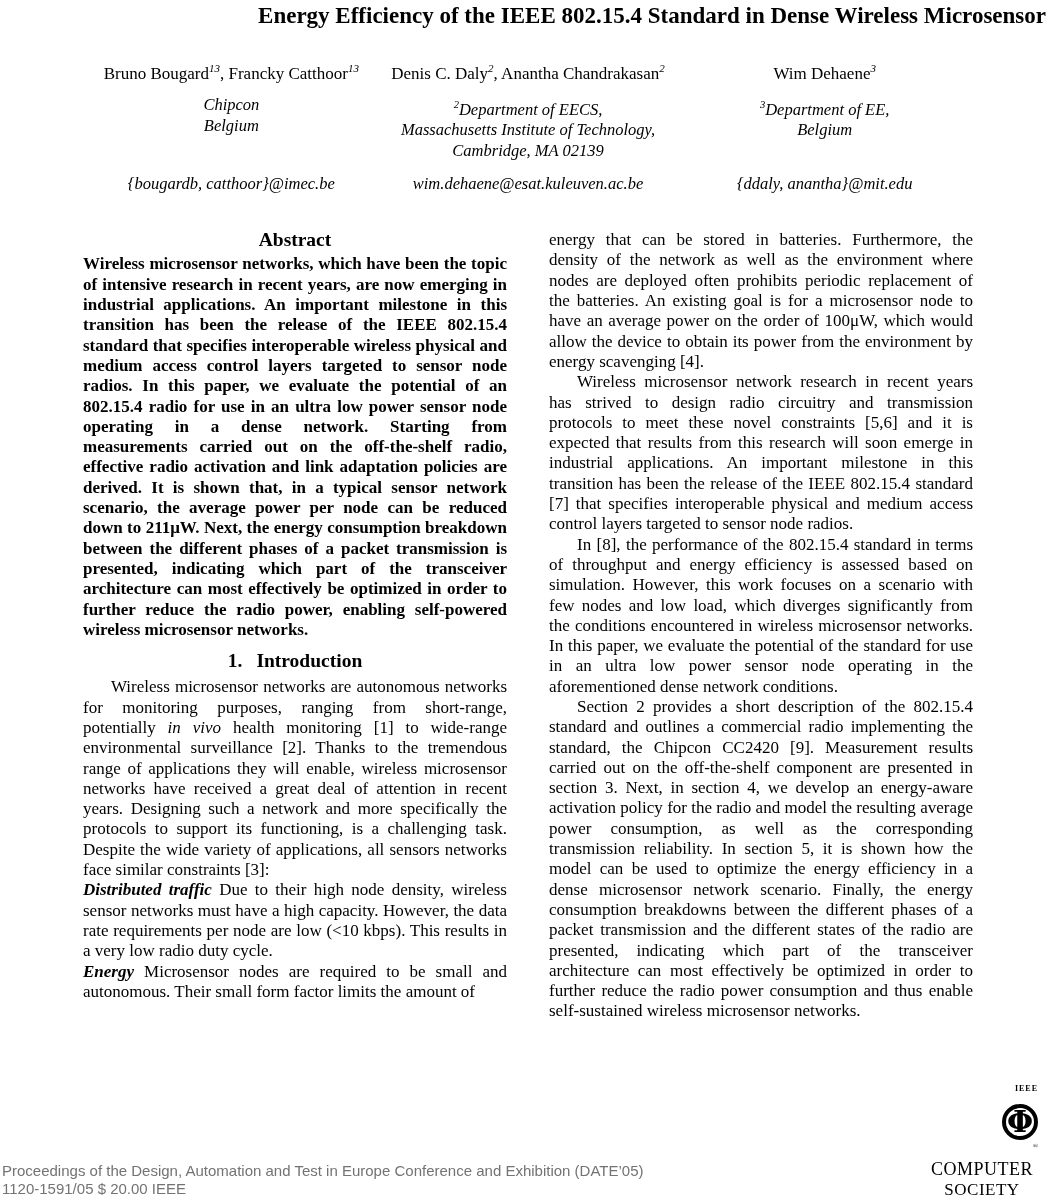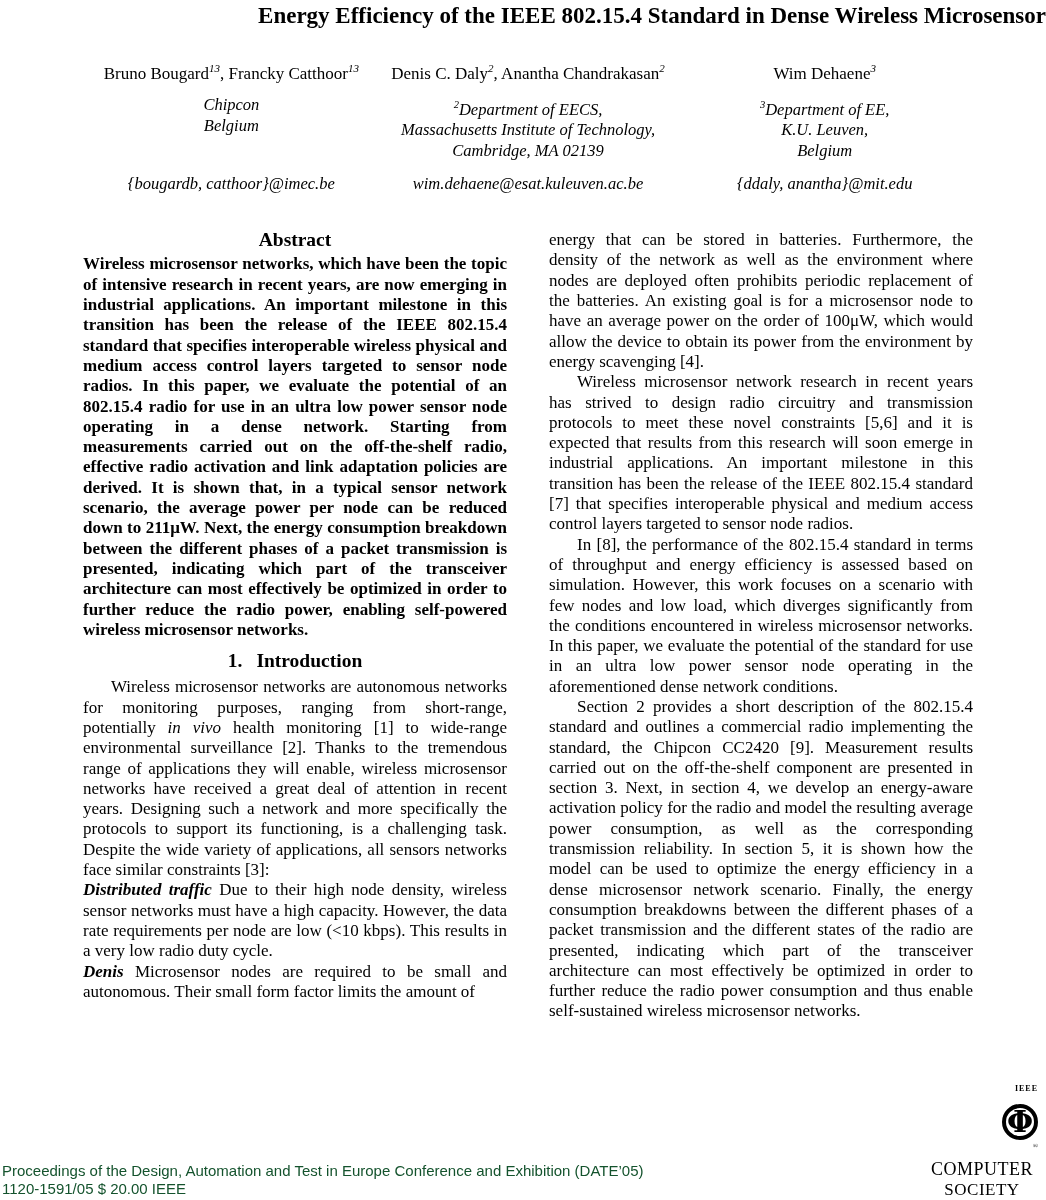--- a/index.html
+++ b/index.html
@@ -17,21 +17,21 @@
   .col{width:424px;text-align:justify;font-size:17px;line-height:20.3px;}
   .abstract-heading{text-align:center;font-weight:bold;font-size:19.5px;margin:0 0 4px 0;}
   .abstract-text{font-weight:bold;margin:0;}
   .section-heading{text-align:center;font-weight:bold;font-size:19.5px;margin:11px 0 6px 0;}
   .section-heading .sec-num{margin-right:14px;}
   p.body-par{margin:0;}
   .indent{text-indent:28px;}
   .lead-term{font-weight:bold;font-style:italic;}
   .italic{font-style:italic;}
   .footer{position:absolute;left:2px;bottom:2px;font-family:"Liberation Sans",sans-serif;
-          font-size:15px;line-height:18px;color:#14532d;}
+          font-size:15px;line-height:18px;color:#737373;}
   .logo{position:absolute;right:8px;bottom:0;width:112px;text-align:center;}
   .logo-emblem-row{display:flex;align-items:flex-end;justify-content:center;gap:2px;flex-direction:column;}
   .logo-ieee{font-size:8px;font-weight:bold;letter-spacing:1px;margin-bottom:9px;}
   .logo-circle{width:28px;height:28px;border:4px solid #000;border-radius:50%;
                display:flex;align-items:center;justify-content:center;overflow:visible;}
   .logo-phi{font-size:30px;font-weight:bold;line-height:1;font-family:"DejaVu Serif",serif;}
   .logo-reg{font-size:7px;margin-bottom:8px;}
   .logo-computer{font-size:18px;letter-spacing:0.5px;margin-top:1px;}
   .logo-society{font-size:17px;letter-spacing:0.5px;}
 </style>
@@ -55,21 +55,20 @@
       <div>Chipcon</div>
       <div>Belgium</div>
     </div>
     <div class="head-col affil">
       <div><sup>2</sup><span>Department of EECS,</span></div>
       <div>Massachusetts Institute of Technology,</div>
       <div>Cambridge, MA 02139</div>
     </div>
     <div class="head-col affil">
       <div><sup>3</sup><span>Department of EE,</span></div>
-      <div>K.U. Leuven,</div>
       <div>Belgium</div>
     </div>
   </div>
 
   <div class="head-row emails-row">
     <div class="head-col">{bougardb, catthoor}@imec.be</div>
     <div class="head-col">wim.dehaene@esat.kuleuven.ac.be</div>
     <div class="head-col">{ddaly, anantha}@mit.edu</div>
   </div>
 
@@ -79,21 +78,21 @@
       <div class="abstract-heading">Abstract</div>
       <p class="abstract-text">Wireless microsensor networks, which have been the topic of intensive research in recent years, are now emerging in industrial applications. An important milestone in this transition has been the release of the IEEE 802.15.4 standard that specifies interoperable wireless physical and medium access control layers targeted to sensor node radios. In this paper, we evaluate the potential of an 802.15.4 radio for use in an ultra low power sensor node operating in a dense network. Starting from measurements carried out on the off-the-shelf radio, effective radio activation and link adaptation policies are derived. It is shown that, in a typical sensor network scenario, the average power per node can be reduced down to 211μW. Next, the energy consumption breakdown between the different phases of a packet transmission is presented, indicating which part of the transceiver architecture can most effectively be optimized in order to further reduce the radio power, enabling self-powered wireless microsensor networks.</p>
 
       <div class="section-heading">
         <span class="sec-num">1.</span><span>Introduction</span>
       </div>
 
       <p class="body-par indent"><span>Wireless microsensor networks are autonomous networks for monitoring purposes, ranging from short-range, potentially </span><span class="italic">in vivo</span><span> health monitoring [1] to wide-range environmental surveillance [2]. Thanks to the tremendous range of applications they will enable, wireless microsensor networks have received a great deal of attention in recent years. Designing such a network and more specifically the protocols to support its functioning, is a challenging task. Despite the wide variety of applications, all sensors networks face similar constraints [3]:</span></p>
 
       <p class="body-par"><span class="lead-term">Distributed traffic</span><span> Due to their high node density, wireless sensor networks must have a high capacity. However, the data rate requirements per node are low (&lt;10 kbps). This results in a very low radio duty cycle.</span></p>
-      <p class="body-par"><span class="lead-term">Denis</span><span> Microsensor nodes are required to be small and autonomous. Their small form factor limits the amount of</span></p>
+      <p class="body-par"><span class="lead-term">Energy</span><span> Microsensor nodes are required to be small and autonomous. Their small form factor limits the amount of</span></p>
     </div>
 
     <div class="col">
       <p class="body-par">energy that can be stored in batteries. Furthermore, the density of the network as well as the environment where nodes are deployed often prohibits periodic replacement of the batteries. An existing goal is for a microsensor node to have an average power on the order of 100μW, which would allow the device to obtain its power from the environment by energy scavenging [4].</p>
       <p class="body-par indent">Wireless microsensor network research in recent years has strived to design radio circuitry and transmission protocols to meet these novel constraints [5,6] and it is expected that results from this research will soon emerge in industrial applications. An important milestone in this transition has been the release of the IEEE 802.15.4 standard [7] that specifies interoperable physical and medium access control layers targeted to sensor node radios.</p>
       <p class="body-par indent">In [8], the performance of the 802.15.4 standard in terms of throughput and energy efficiency is assessed based on simulation. However, this work focuses on a scenario with few nodes and low load, which diverges significantly from the conditions encountered in wireless microsensor networks. In this paper, we evaluate the potential of the standard for use in an ultra low power sensor node operating in the aforementioned dense network conditions.</p>
       <p class="body-par indent">Section 2 provides a short description of the 802.15.4 standard and outlines a commercial radio implementing the standard, the Chipcon CC2420 [9]. Measurement results carried out on the off-the-shelf component are presented in section 3. Next, in section 4, we develop an energy-aware activation policy for the radio and model the resulting average power consumption, as well as the corresponding transmission reliability. In section 5, it is shown how the model can be used to optimize the energy efficiency in a dense microsensor network scenario. Finally, the energy consumption breakdowns between the different phases of a packet transmission and the different states of the radio are presented, indicating which part of the transceiver architecture can most effectively be optimized in order to further reduce the radio power consumption and thus enable self-sustained wireless microsensor networks.</p>
     </div>
 
   </div>

